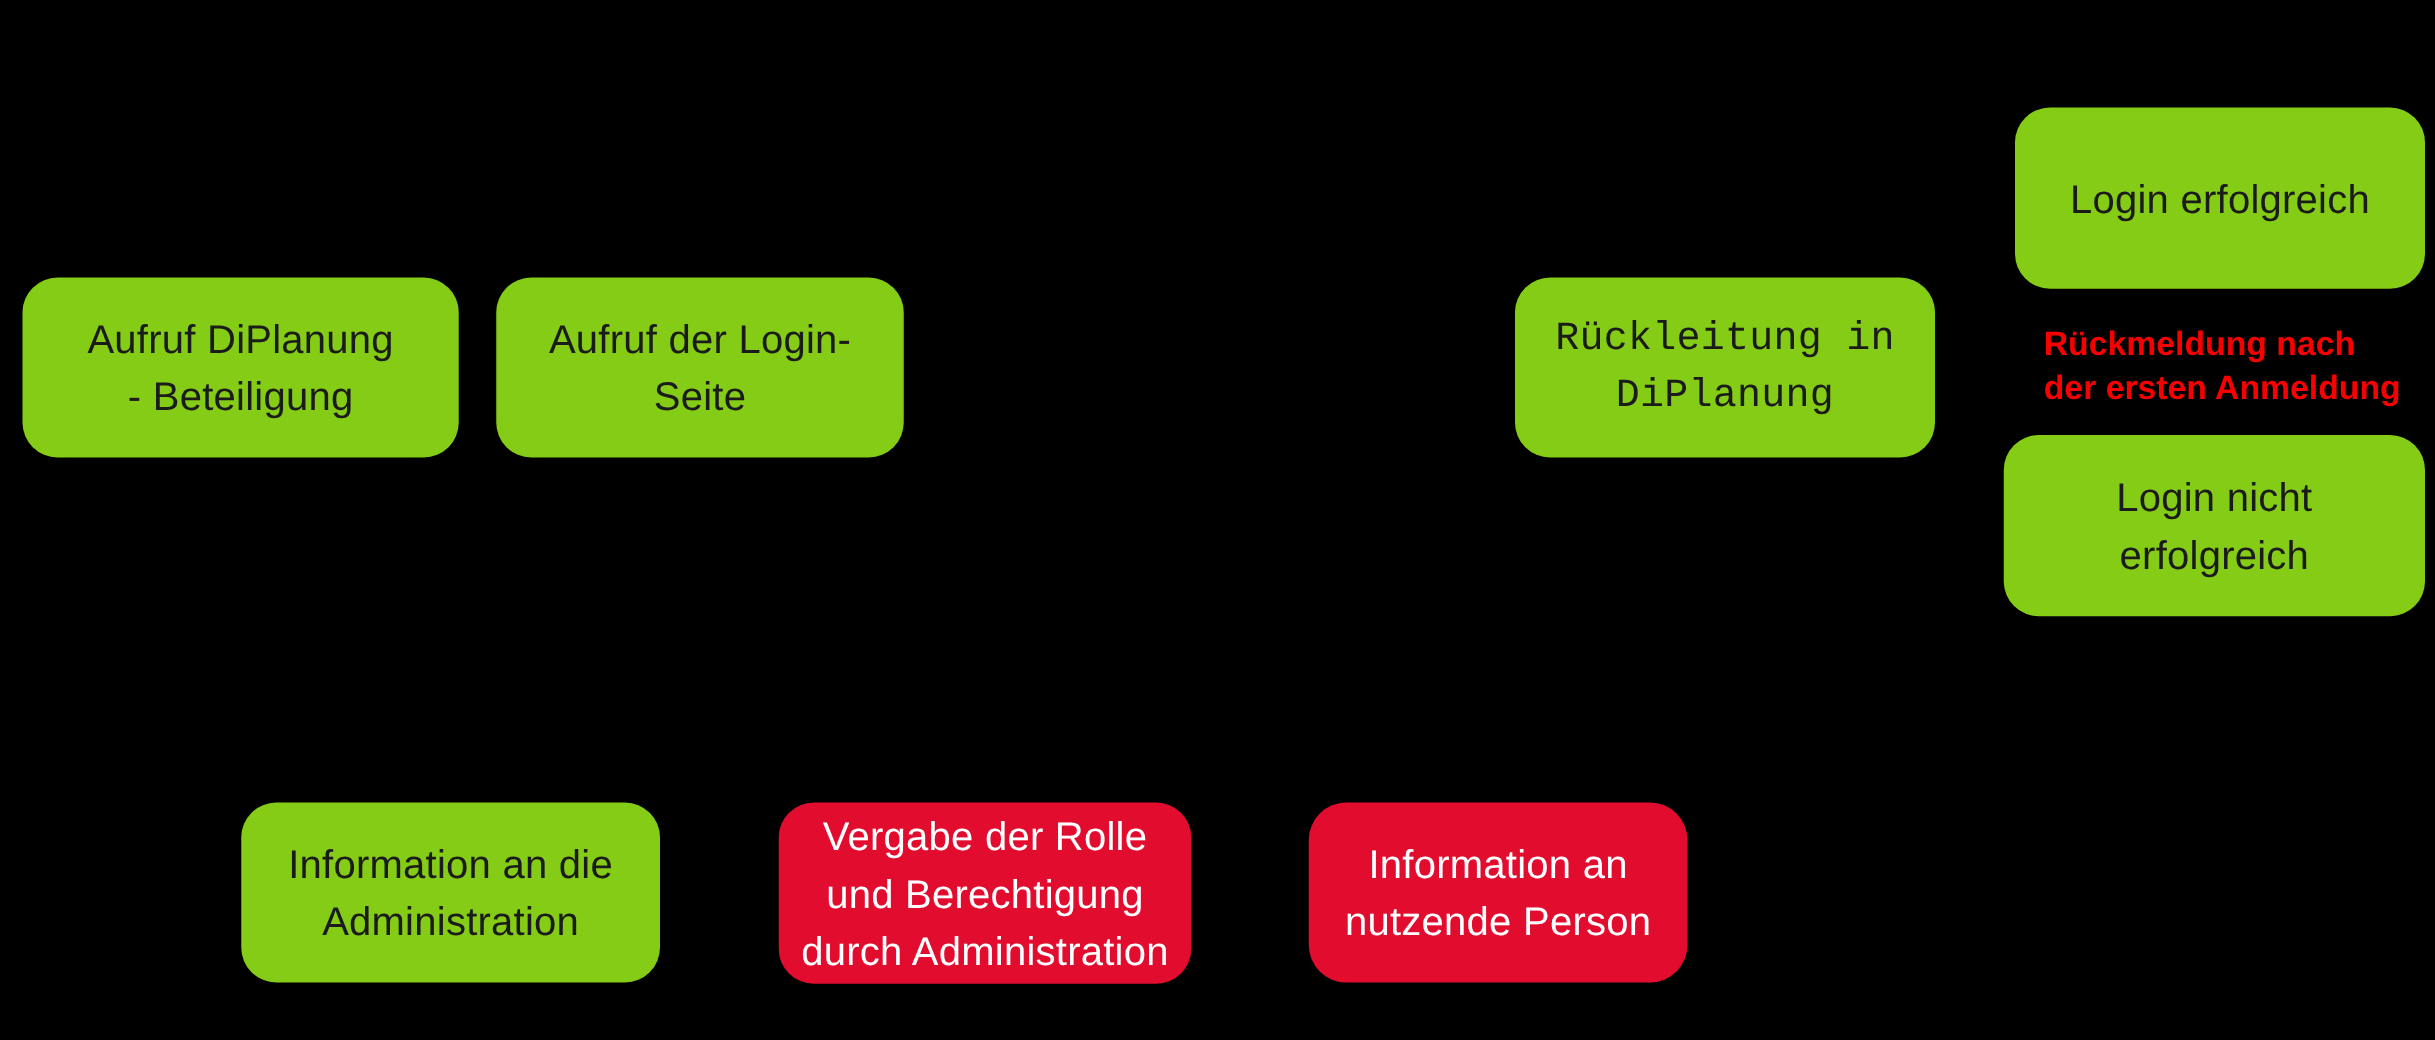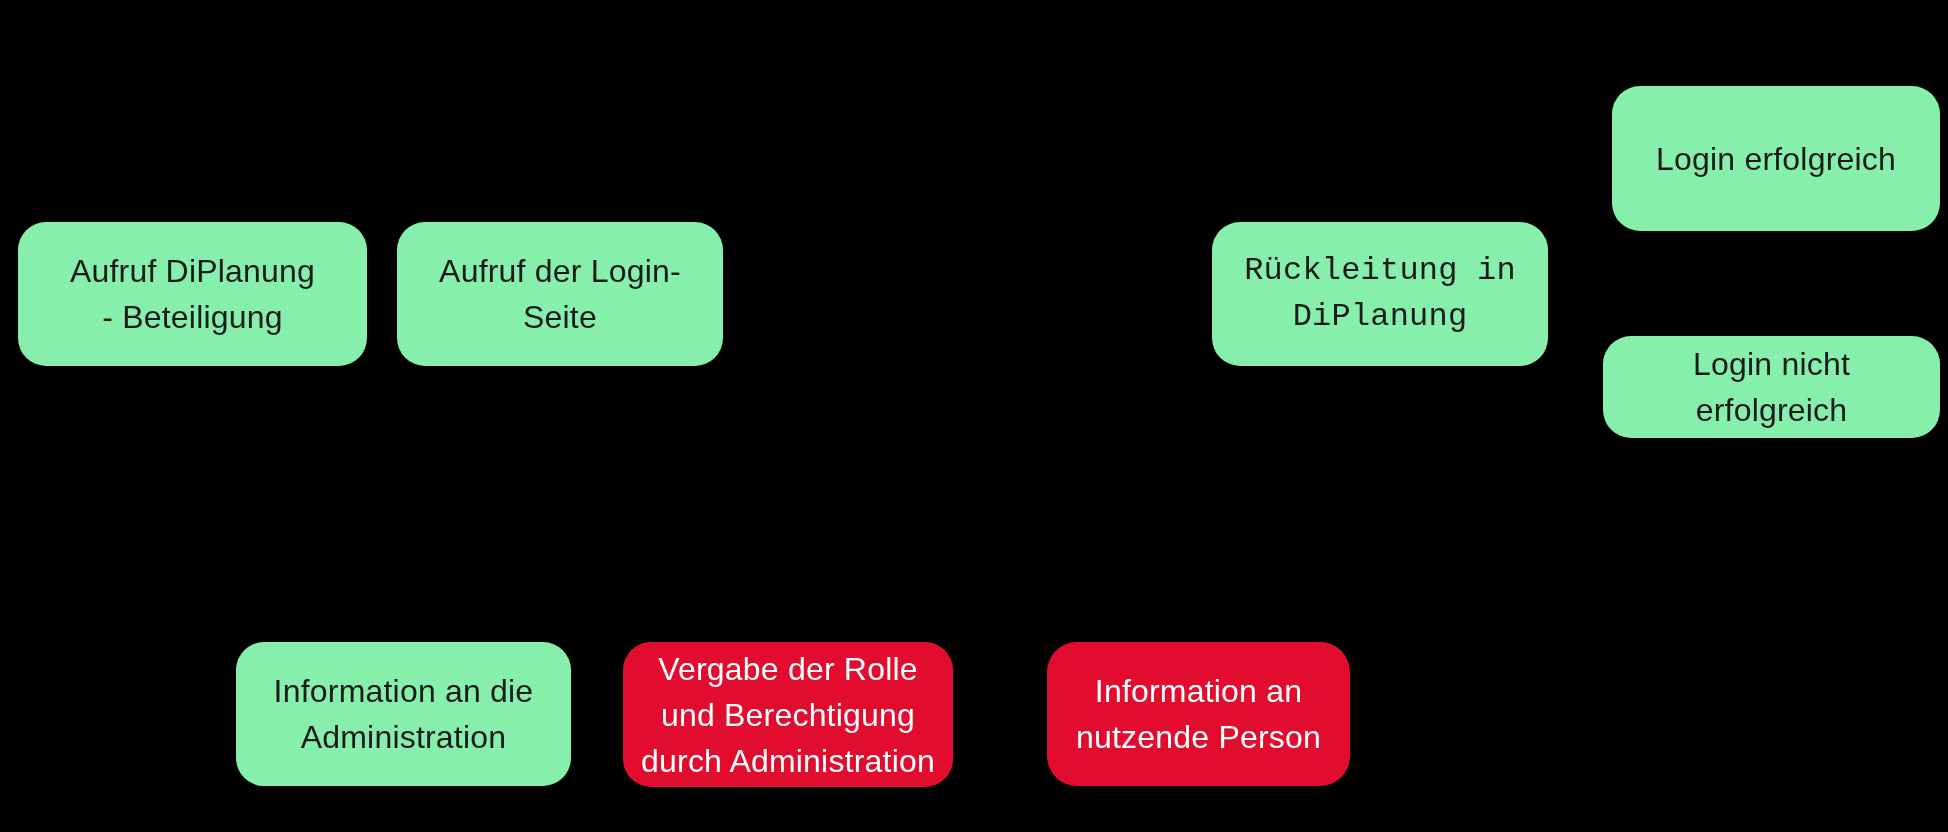--- a/index.html
+++ b/index.html
@@ -21,21 +21,21 @@
     display: flex;
     align-items: center;
     justify-content: center;
     text-align: center;
     white-space: pre;
     font-size: 32px;
     line-height: 46px;
     letter-spacing: 0.2px;
   }
   .node.blue {
-    background: #86efac;
+    background: #84cc16;
     color: #1b1b1b;
   }
   .node.red {
     background: #e20c2e;
     color: #ffffff;
   }
   .annotation {
     position: absolute;
     color: #f80000;
     font-weight: bold;
@@ -55,25 +55,27 @@
 
   <div class="node blue" style="left:397px; top:222px; width:326px; height:144px;">Aufruf der Login-
 Seite</div>
 
 
   <div class="node blue" style="left:1212px; top:222px; width:336px; height:144px;font-family:Liberation Mono, monospace;">Rückleitung in
 DiPlanung</div>
 
   <div class="node blue" style="left:1612px; top:86px; width:328px; height:145px;">Login erfolgreich</div>
 
+  <div class="annotation" style="left:1635px; top:258px;">Rückmeldung nach
+der ersten Anmeldung</div>
 
-  <div class="node blue" style="left:1603px; top:336px; width:337px; height:102px;">Login nicht
+  <div class="node blue" style="left:1603px; top:348px; width:337px; height:145px;">Login nicht
 erfolgreich</div>
 
-  <div class="node blue" style="left:193px; top:642px; width:335px; height:144px;margin-left:43px;">Information an die
+  <div class="node blue" style="left:193px; top:642px; width:335px; height:144px;">Information an die
 Administration</div>
 
   <div class="node red" style="left:623px; top:642px; width:330px; height:145px;">Vergabe der Rolle
 und Berechtigung
 durch Administration</div>
 
   <div class="node red" style="left:1047px; top:642px; width:303px; height:144px;border-radius:30px;">Information an
 nutzende Person</div>
 
 </div>

